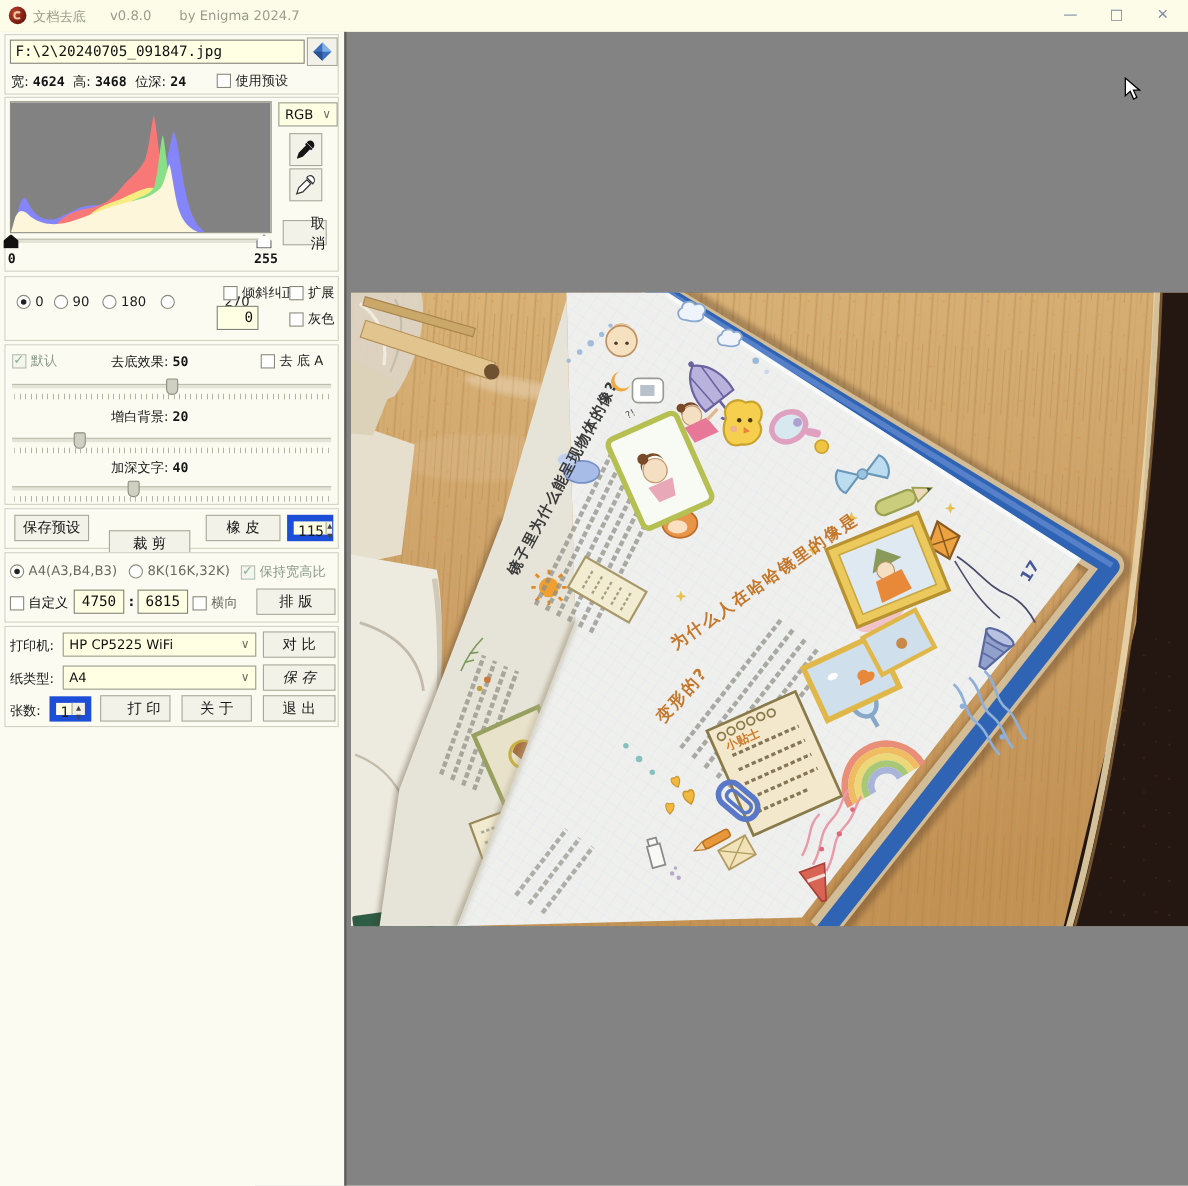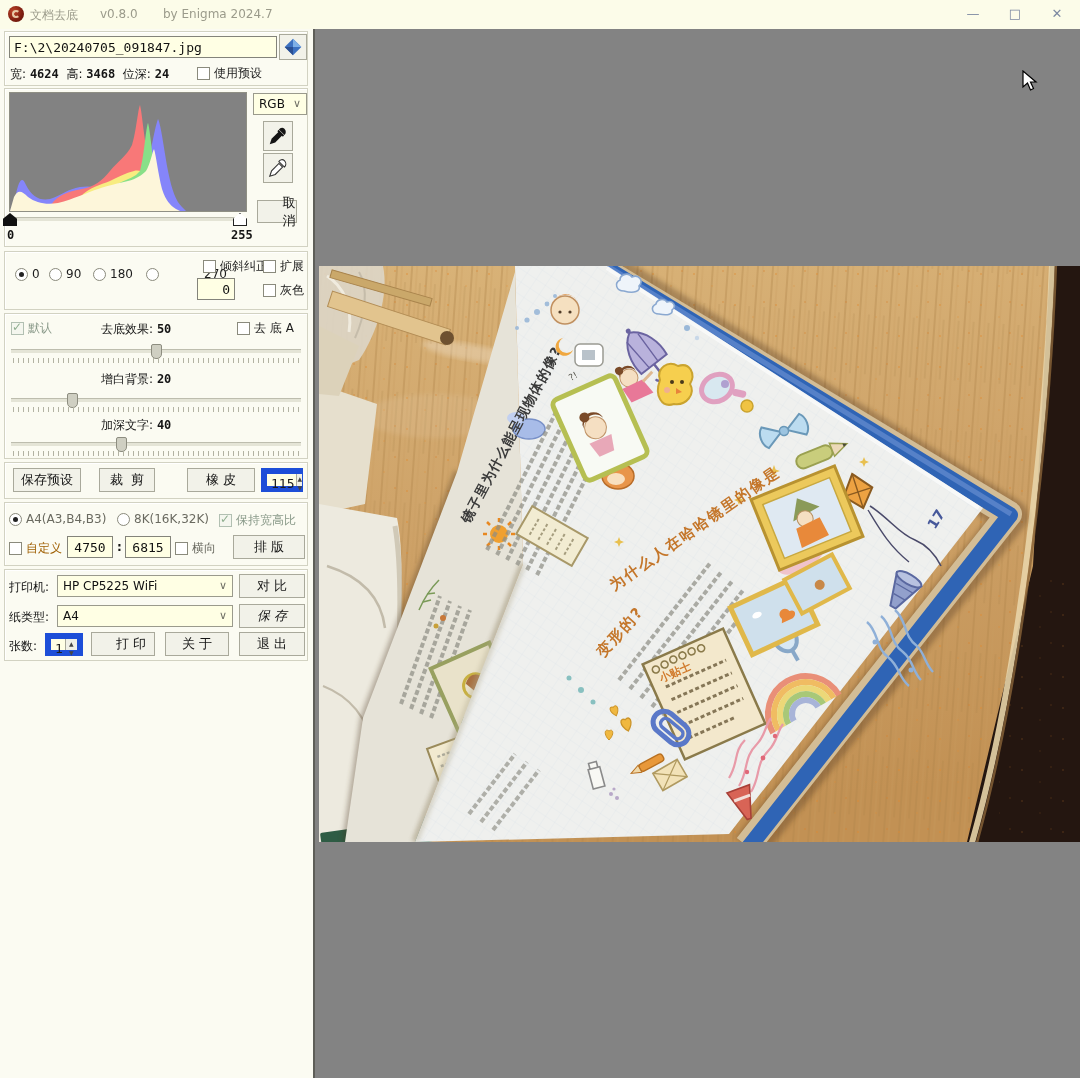--- a/index.html
+++ b/index.html
@@ -183,21 +183,21 @@
     <span class="lbl" style="left:96px;top:103px;">
       <span>加深文字:</span> <span class="num">40</span></span>
     <div class="track" style="left:6px;top:128px;width:290px;">
       <div class="thumb" style="left: calc(38% - 5px);"></div>
     </div>
     <div class="ticks" style="left:8px;top:137px;width:286px;"></div>
   </div>
 
   <div class="grp" style="top:433px;height:37px;">
     <div class="btn" style="left:8px;top:5px;width:68px;height:24px;">保存预设</div>
-    <div class="btn" style="left:94px;top:5px;width:56px;height:24px;font-family:Liberation Mono, monospace;">裁 剪</div>
+    <div class="btn" style="left:94px;top:19px;width:74px;height:24px;">裁 剪</div>
     <div class="btn" style="left:182px;top:5px;width:68px;height:24px;">橡 皮</div>
     <div class="spin" style="left:256px;top:5px;width:42px;height:24px;">
       <span class="v">115</span>
       <span class="arr">
           <span>▲</span>
           <span>▼</span>
         </span>
     </div>
   </div>
 
@@ -207,21 +207,21 @@
         <span>A4(A3,B4,B3)</span>
       </label>
     <label class="radio" style="left:112px;top:9px;color:#6a6a60;">
       <span class="dot"></span>
         <span>8K(16K,32K)</span>
       </label>
     <label class="chk checked dis" style="left:214px;top:9px;">
       <span class="box"></span>
         <span>保持宽高比</span>
       </label>
-    <label class="chk" style="left:4px;top:37px;color:#a16207;">
+    <label class="chk" style="left:4px;top:37px;color:#000000;">
       <span class="box"></span>
         <span>自定义</span>
       </label>
     <input class="inp" style="left: 62px; top: 33px; width: 46px; height: 22px; text-align: center;" value="4750">
     <span class="lbl" style="left:112px;top:37px;font-weight:bold;">:</span>
     <input class="inp" style="left: 120px; top: 33px; width: 46px; height: 22px; text-align: center;" value="6815">
     <label class="chk" style="left:170px;top:37px;color:#6a6a60;">
       <span class="box"></span>
         <span>横向</span>
       </label>

